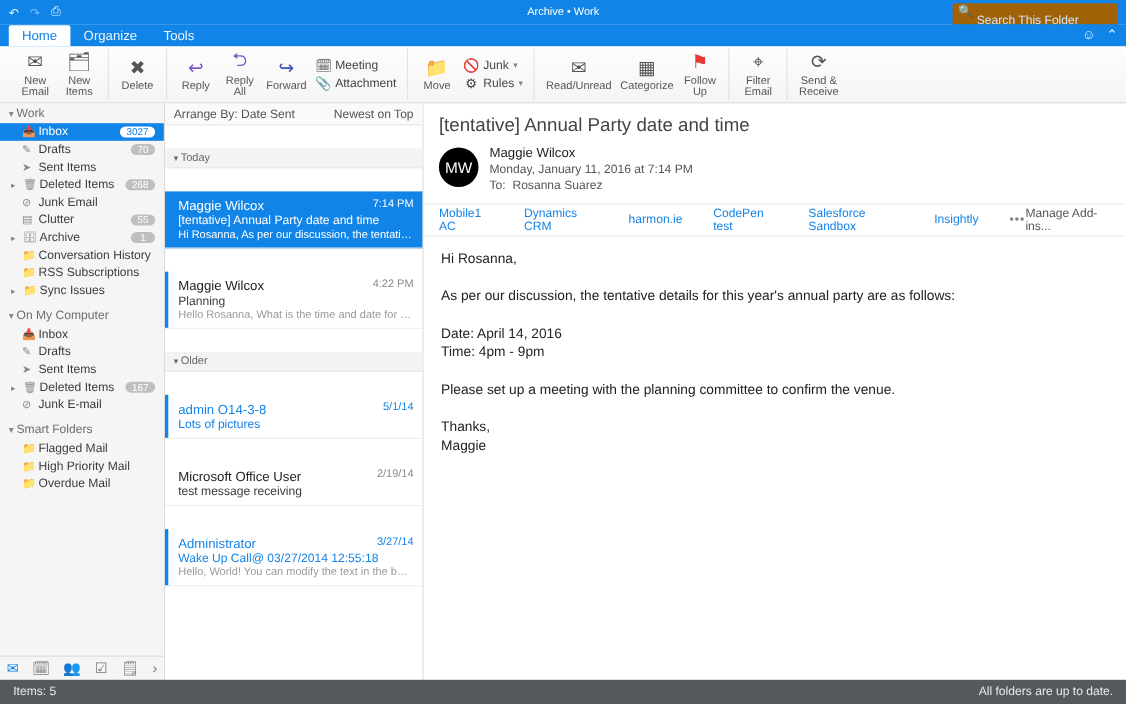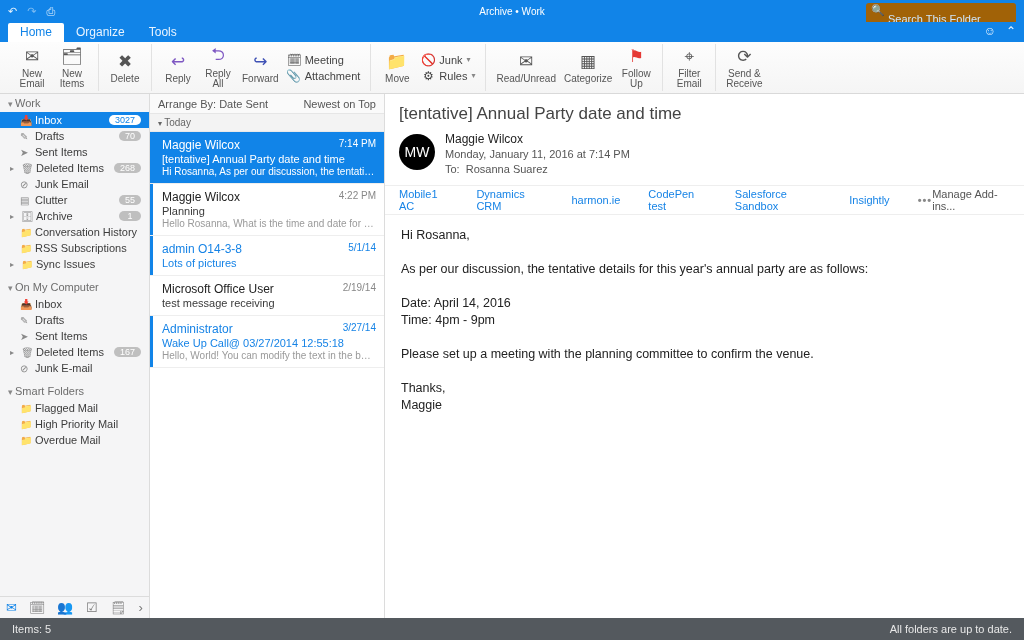--- a/index.html
+++ b/index.html
@@ -48,21 +48,21 @@
 .fitem.sel .badge { background: #fff; color: #1184e8; }
 .fitem .fic { width: 10px; font-size: 10px; color: #8a8a8a; }
 .fitem.sel .fic { color: #fff; }
 .fitem .chev { font-size: 8px; color: #888; margin-left: -10px; margin-right: 2px; }
 
 
 .switchbar { position: absolute; left: 0; bottom: 22px; width: 150px; height: 22px; background: #f5f5f6; border-top: 1px solid #dcdcdc; border-right: 1px solid #dcdcdc; display: flex; align-items: center; justify-content: space-around; color: #7a7a7a; font-size: 13px; }
 .switchbar .on { color: #1184e8; }
 
 
-.msglist { width: 235px; border-right: 1px solid #dcdcdc; display: flex; flex-direction: column; font-size: 11px; }
+.msglist { width: 235px; border-right: 1px solid #dcdcdc; display: flex; flex-direction: column; font-size: 11px; gap: 21px; }
 .arrangebar { height: 20px; border-bottom: 1px solid #e6e6e6; display: flex; align-items: center; justify-content: space-between; padding: 0 8px; color: #555; background: #fafafa; }
 .grouphdr { padding: 3px 8px; background: #f3f3f3; color: #666; border-bottom: 1px solid #e9e9e9; font-size: 10px; }
 .grouphdr::before { content: "▾ "; font-size: 8px; }
 .msg { padding: 6px 8px 6px 12px; border-bottom: 1px solid #eee; position: relative; }
 .msg .line1 { display: flex; justify-content: space-between; }
 .msg .from { font-weight: 500; color: #222; font-size: 12px; }
 .msg .time { font-size: 10px; color: #888; }
 .msg .subj { color: #3a3a3a; margin-top: 1px; }
 .msg .prev { color: #9a9a9a; font-size: 10px; margin-top: 1px; white-space: nowrap; overflow: hidden; text-overflow: ellipsis; }
 .msg.sel { background: #1184e8; color: #fff; }
@@ -352,20 +352,21 @@
     </div>
     <div class="msg">
       <span class="bar"></span>
       <div class="line1">
             <span class="from">Maggie Wilcox</span>
             <span class="time">4:22 PM</span>
           </div>
       <div class="subj">Planning</div>
       <div class="prev">Hello Rosanna, What is the time and date for the holid…</div>
     </div>
+    <div class="grouphdr">Older</div>
     <div class="msg">
       <span class="bar"></span>
       <div class="line1">
             <span class="from link">admin O14-3-8</span>
             <span class="time" style="color:#1683e6">5/1/14</span>
           </div>
       <div class="subj link">Lots of pictures</div>
     </div>
     <div class="msg">
       <div class="line1">

